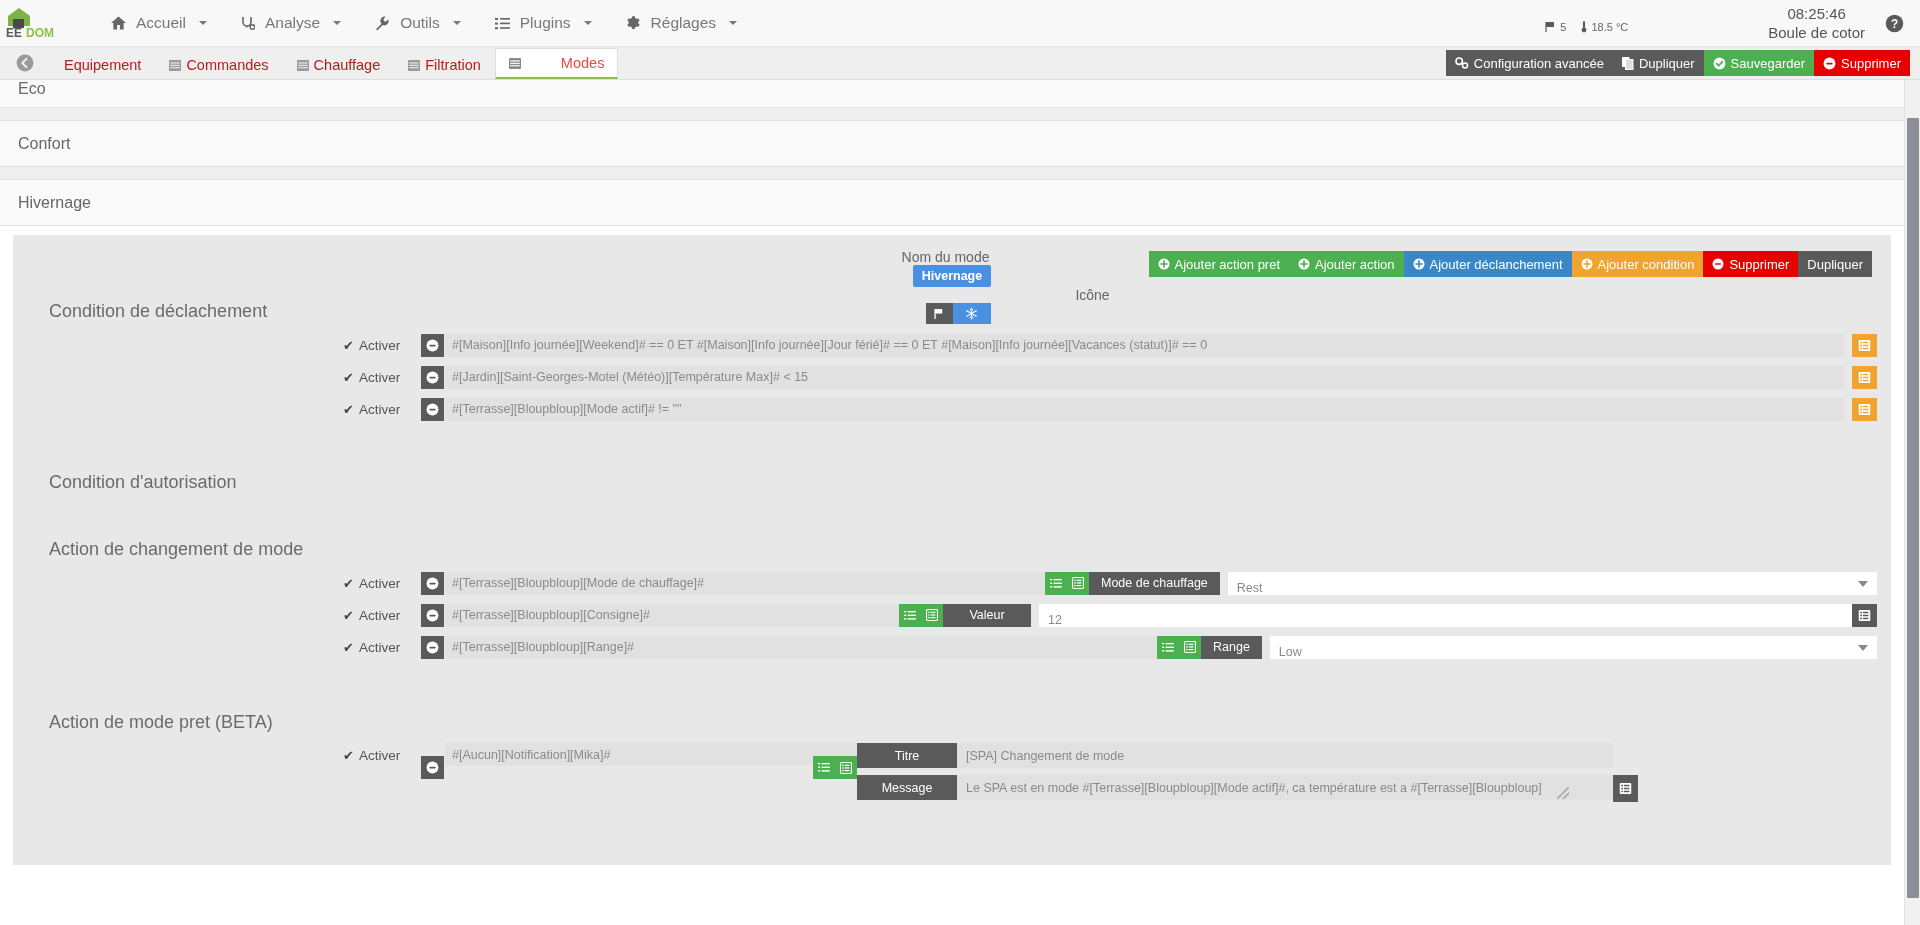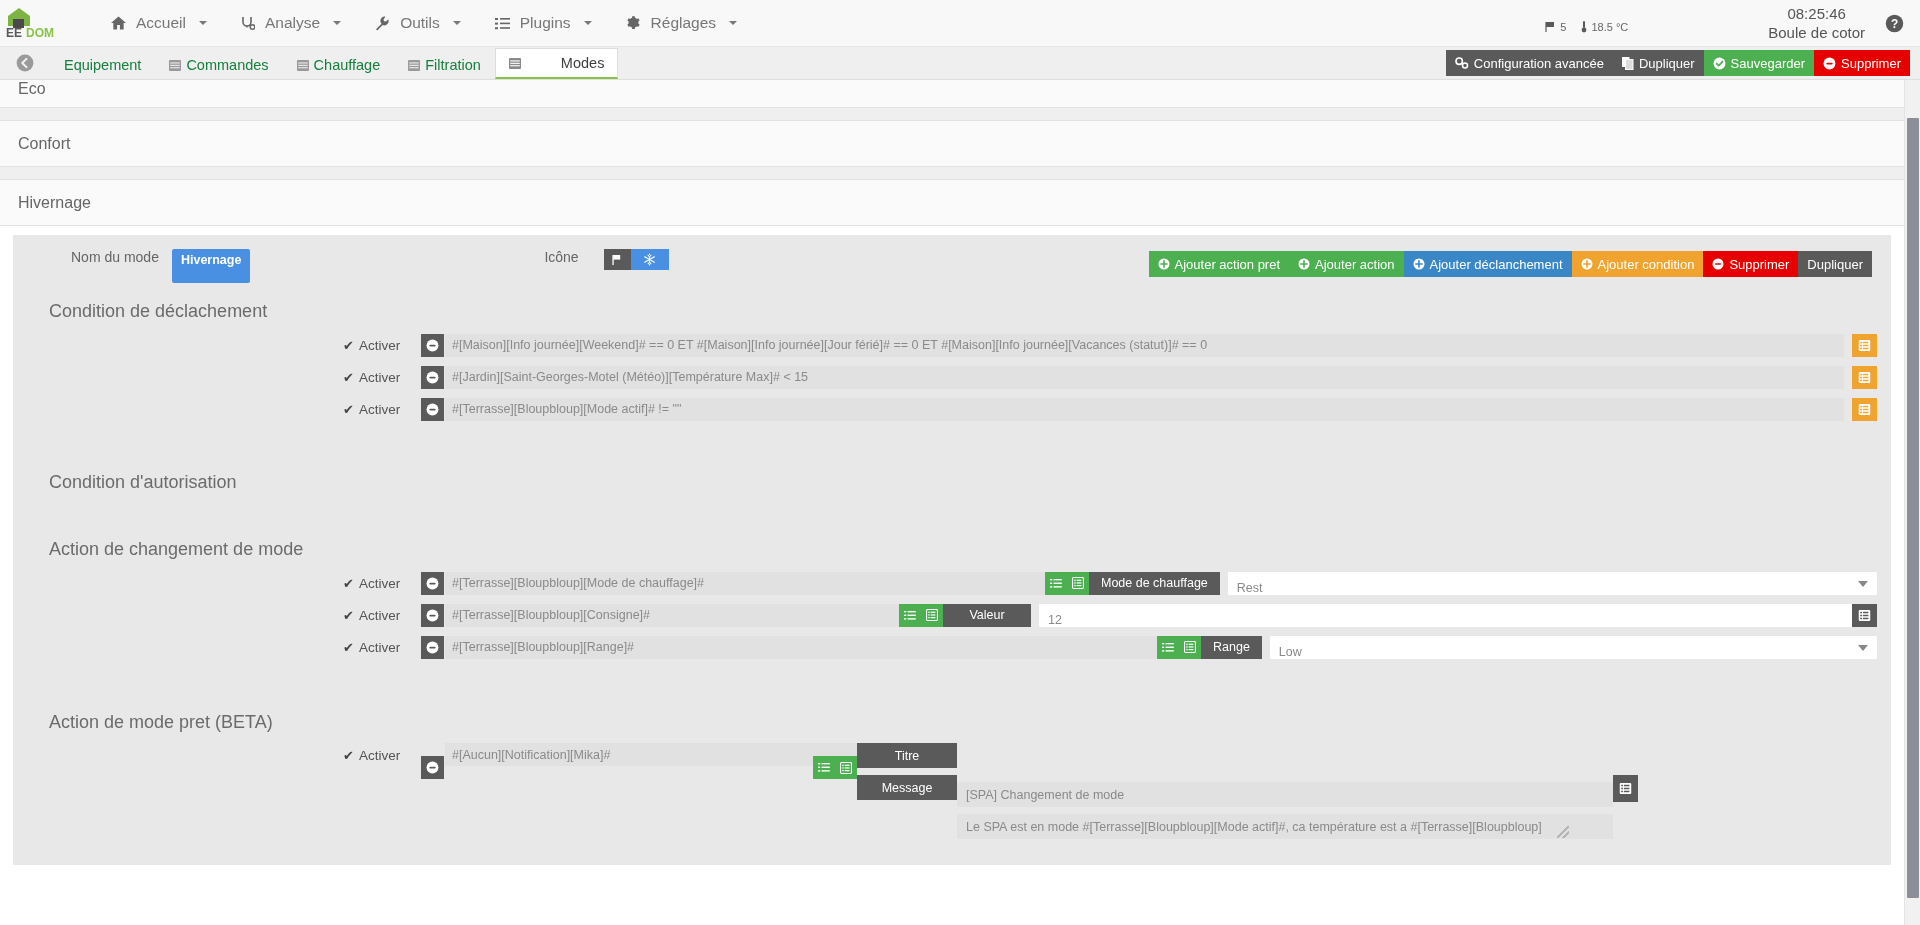--- a/index.html
+++ b/index.html
@@ -72,26 +72,26 @@
   }
   .back-btn {
     width: 50px; height: 33px;
     display: flex; align-items: center; justify-content: center;
     color: #888; cursor: pointer;
   }
   .tabs { display: flex; align-items: flex-end; height: 33px; }
   .tab {
     display: flex; align-items: center; gap: 5px;
     padding: 0 13px; height: 29px;
-    font-size: 14.5px; color: #15803d; cursor: pointer;
+    font-size: 14.5px; color: #b91c1c; cursor: pointer;
     border: 1px solid transparent;
     border-bottom: none;
   }
   .tab.active {
-    background: #fff; color: #404040;
+    background: #fff; color: #ef4444;
     border-color: #ddd;
     border-bottom: 2px solid #8bc34a;
     height: 31px;
     gap: 40px;
   }
   .tab .tico { font-size: 12px; color: #999; }
 
   .tabbar-actions {
     position: absolute; right: 10px; top: 3px;
     display: flex;
@@ -135,24 +135,24 @@
   }
 
   
   .mode-panel {
     margin: 9px 13px 0 13px;
     background: #e8e8e8;
     padding: 14px 0 24px 0;
     min-height: 630px;
   }
   .panel-top {
-    display: flex; 
+    display: flex; align-items: center;
     position: relative;
     height: 34px;
-    padding-left: 58px;
+    flex-direction: column;
   }
   .field-label {
     font-size: 14px; color: #666; margin-right: 13px;
   }
   .name-badge {
     background: #4a90e2; color: #fff;
     font-size: 12.5px; font-weight: bold;
     padding: 4px 9px; border-radius: 2px;
     cursor: text;
   }
@@ -876,21 +876,21 @@
                       <rect x="2.4" y="8.7" width="1.6" height="1.3"></rect>
                       <rect x="5" y="8.7" width="5.2" height="1.3"></rect>
                     </g>
                   </svg>
               </span>
             </span>
             <span class="notif-labels">
               <span class="notif-tag">Titre</span>
               <span class="notif-tag">Message</span>
             </span>
-            <span class="notif-values" style="width:656px; position:relative;margin-top:39px;">
+            <span class="notif-values" style="width:656px; position:relative;">
               <span class="notif-val">[SPA] Changement de mode</span>
               <span class="notif-val" style="position:relative;">Le SPA est en mode #[Terrasse][Bloupbloup][Mode actif]#, ca température est a  #[Terrasse][Bloupbloup]</span>
               <span class="resize-grip"></span>
             </span>
             <span class="grey-sq" style="margin-top:32px; width:38px; height:27px;">
               <svg width="13" height="13" viewBox="0 0 14 14">
                   <rect x="0.8" y="1" width="12.4" height="12" rx="1.2" fill="#fff"></rect>
                   <g fill="#5a5a5a">
                     <rect x="2.4" y="3" width="2" height="1.6"></rect>
                     <rect x="5.4" y="3" width="5.8" height="1.6"></rect>

